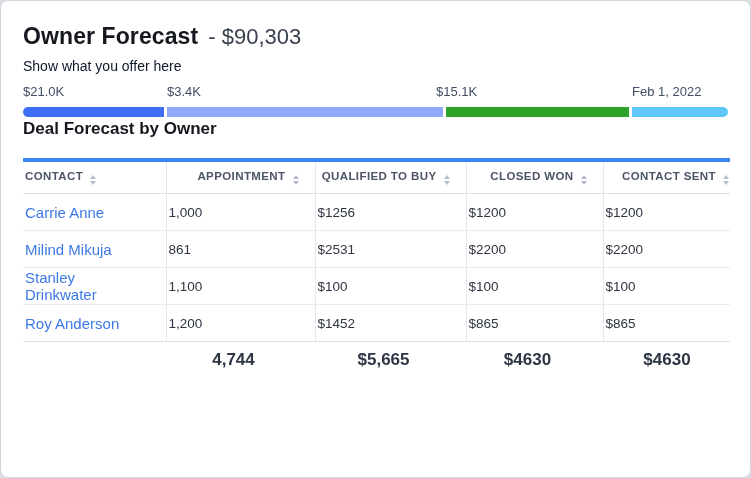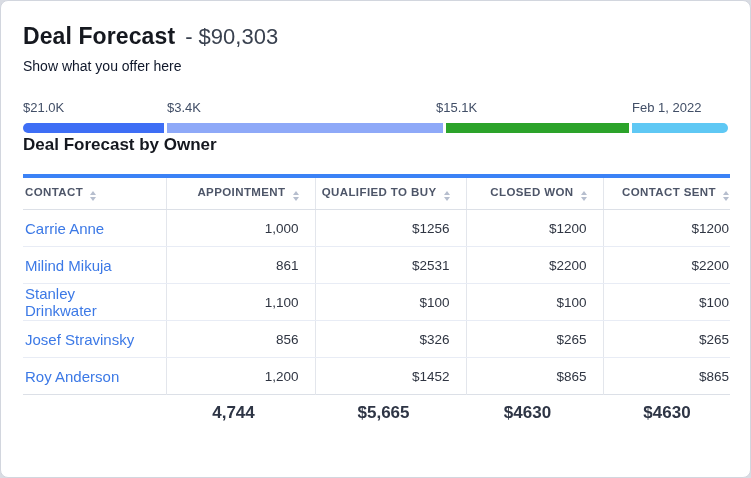--- a/index.html
+++ b/index.html
@@ -8,39 +8,39 @@
     border:1px solid #d2d6de;border-radius:8px;overflow:hidden;}
   .content{padding:20px 22px 0;}
 
   
   .title-row{display:flex;align-items:baseline;line-height:30px;}
   .page-title{font-size:23px;font-weight:800;color:#15181f;letter-spacing:.1px;}
   .title-amount{font-size:22px;font-weight:400;color:#39414f;margin-left:10px;}
   .subtitle{margin-top:4px;font-size:14px;line-height:20px;color:#0f172a;}
 
   
-  .bar-labels{position:relative;height:18px;margin-top:24px;}
+  .bar-labels{position:relative;height:18px;margin-top:8px;}
   .bar-label{position:absolute;top:0;font-size:13px;font-weight:500;color:#414e66;white-space:nowrap;}
   .bar{display:flex;gap:3px;height:10px;margin-top:5px;}
   .seg{height:10px;}
   .seg:first-child{border-radius:5px 0 0 5px;}
   .seg:last-child{border-radius:0 5px 5px 0;}
 
   
   .section-title{font-size:17px;font-weight:700;color:#15181f;line-height:24px;}
 
   
   table{width:100%;border-collapse:collapse;table-layout:fixed;margin-top:17px;}
   th{height:31px;font-size:11.5px;font-weight:bold;letter-spacing:.4px;color:#4d5568;
      border-top:4px solid #3b82f6;border-bottom:1px solid #dce0e7;text-align:right;
      padding:0 16px 0 2px;white-space:nowrap;}
   th.col-contact{text-align:left;padding-left:2px;}
   th:not(:last-child){border-right:1px solid #e3e6ec;}
   th:last-child{padding-right:1px;}
-  tbody td{height:36px;font-size:13.5px;color:#2f3542;text-align:right;
+  tbody td{height:36px;font-size:13.5px;color:#2f3542;text-align:left;
      padding:0 16px 0 2px;border-bottom:1px solid #e8ecf5;}
   tbody td:not(:last-child){border-right:1px solid #e3e6ec;}
   tbody td:last-child{padding-right:1px;}
   tbody td.cell-contact{text-align:left;padding-left:2px;}
   tbody tr:last-child td{border-bottom:none;}
   tfoot td{height:35px;font-size:17px;font-weight:bold;color:#2e3545;text-align:center;
      padding:0 16px 0 2px;border-top:1px solid #dce0e7;}
   tfoot td:last-child{padding-right:1px;}
   a.contact-link{color:#3c79e6;text-decoration:none;font-size:15px;cursor:pointer;}
 
@@ -50,21 +50,21 @@
   .sort .up{border-bottom:4px solid #b6bece;}
   .sort .dn{border-top:4px solid #b6bece;}
 </style>
 </head>
 <body>
 
 <div class="card">
   <div class="content">
 
     <div class="title-row">
-      <span class="page-title">Deal Forecast</span>
+      <span class="page-title">Owner Forecast</span>
       <span class="title-amount">- $90,303</span>
     </div>
     <div class="subtitle">Show what you offer here</div>
 
     <div class="bar-labels">
       <span class="bar-label" style="left: 0px;">$21.0K</span>
       <span class="bar-label" style="left: 144px;">$3.4K</span>
       <span class="bar-label" style="left: 413px;">$15.1K</span>
       <span class="bar-label" style="left: 609px;">Feb 1, 2022</span>
     </div>
@@ -135,27 +135,20 @@
           <td>$2200</td>
         </tr>
         <tr>
           <td class="cell-contact"><a class="contact-link">Stanley Drinkwater</a></td>
           <td>1,100</td>
           <td>$100</td>
           <td>$100</td>
           <td>$100</td>
         </tr>
         <tr>
-          <td class="cell-contact"><a class="contact-link">Josef Stravinsky</a></td>
-          <td>856</td>
-          <td>$326</td>
-          <td>$265</td>
-          <td>$265</td>
-        </tr>
-        <tr>
           <td class="cell-contact"><a class="contact-link">Roy Anderson</a></td>
           <td>1,200</td>
           <td>$1452</td>
           <td>$865</td>
           <td>$865</td>
         </tr>
       </tbody>
       <tfoot>
         <tr>
           <td></td>

